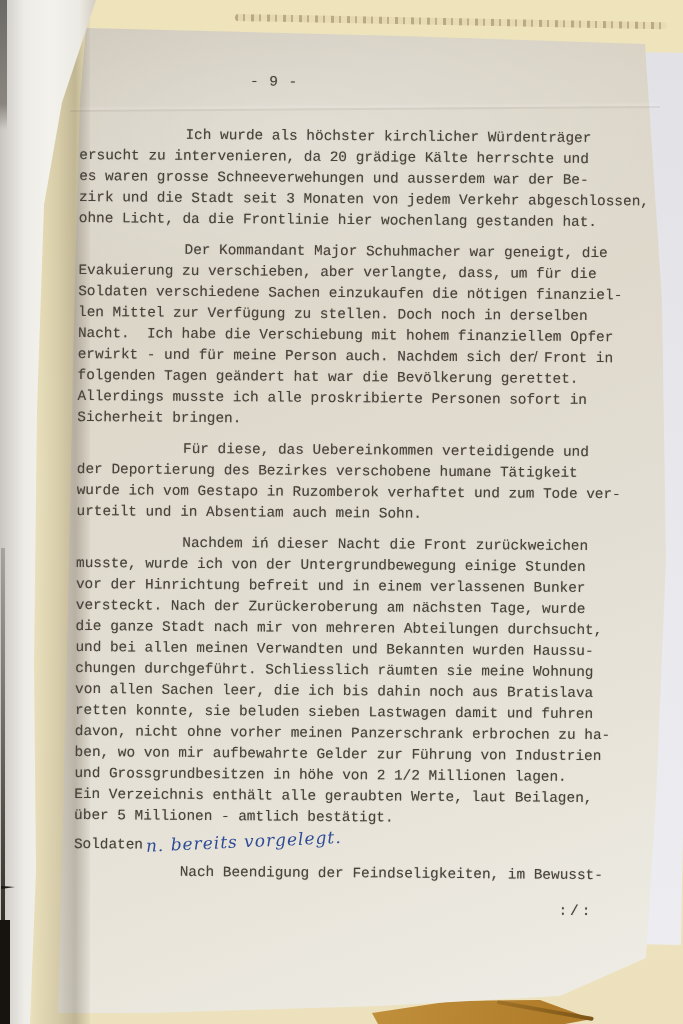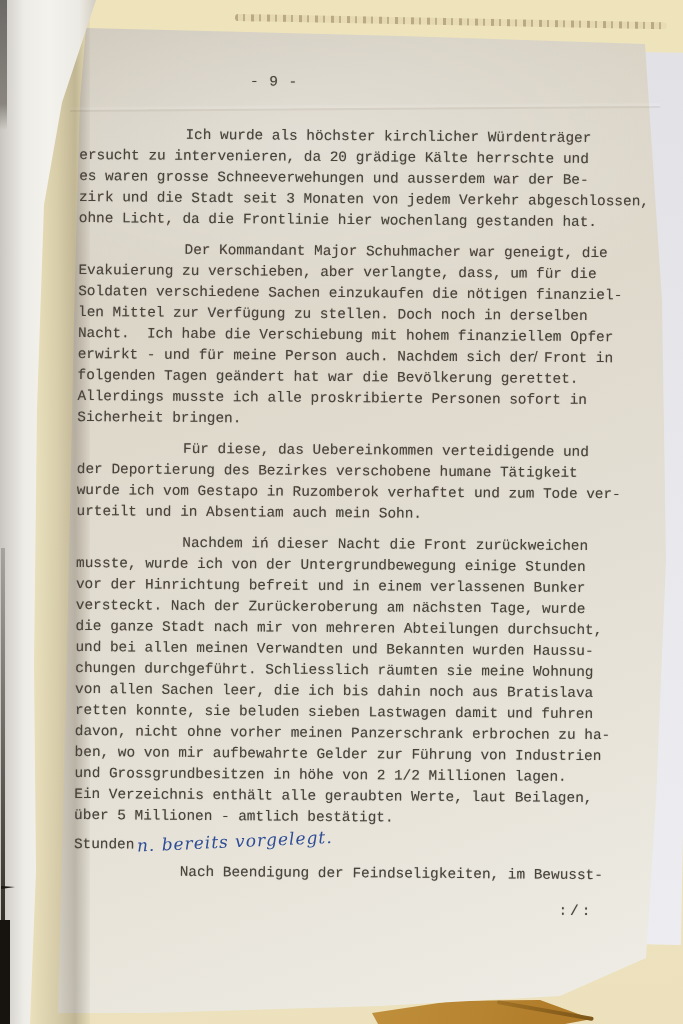--- a/index.html
+++ b/index.html
@@ -152,19 +152,19 @@
           <div class="line">von allen Sachen leer, die ich bis dahin noch aus Bratislava</div>
           <div class="line">retten konnte, sie beluden sieben Lastwagen damit und fuhren</div>
           <div class="line">davon, nicht ohne vorher meinen Panzerschrank erbrochen zu ha-</div>
           <div class="line">ben, wo von mir aufbewahrte Gelder zur Führung von Industrien</div>
           <div class="line">und Grossgrundbesitzen in höhe von 2 1/2 Millionen lagen.</div>
           <div class="line">Ein Verzeichnis enthält alle geraubten Werte, laut Beilagen,</div>
           <div class="line">über 5 Millionen - amtlich bestätigt.</div>
         </div>
       </div>
 
-    <div class="beilage-line"><span>Stunden</span><span class="handwritten">n. bereits vorgelegt.</span></div>
+    <div class="beilage-line"><span>Soldaten</span><span class="handwritten">n. bereits vorgelegt.</span></div>
 
     <div class="closing-line">Nach Beendigung der Feindseligkeiten, im Bewusst-</div>
 
     <div class="continuation-mark">:/:</div>
   </div>
 </div>
 
 </body></html>

